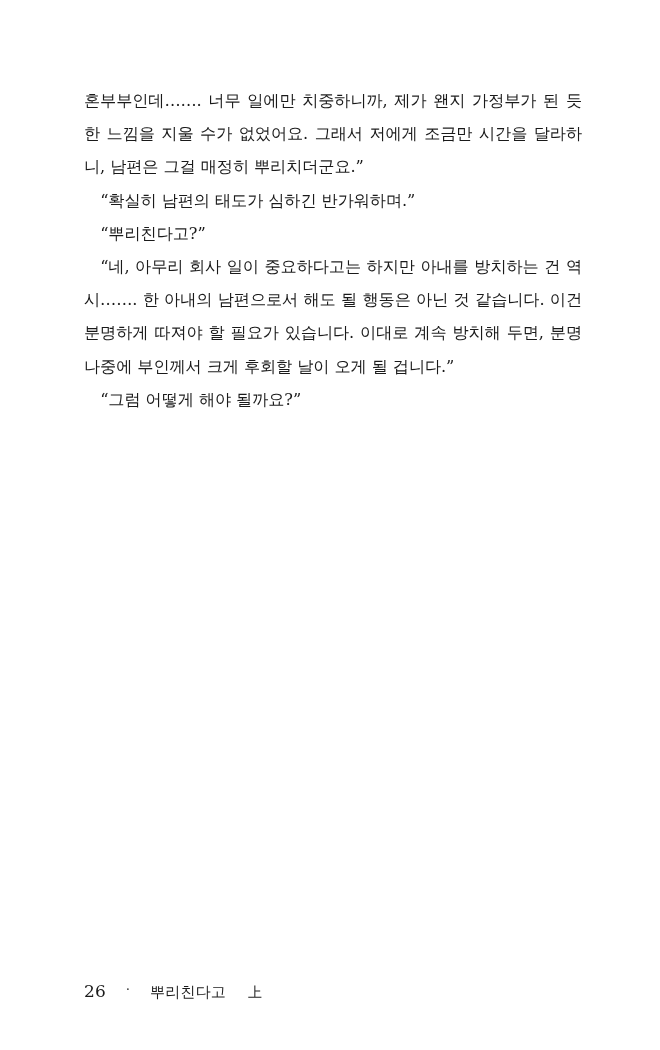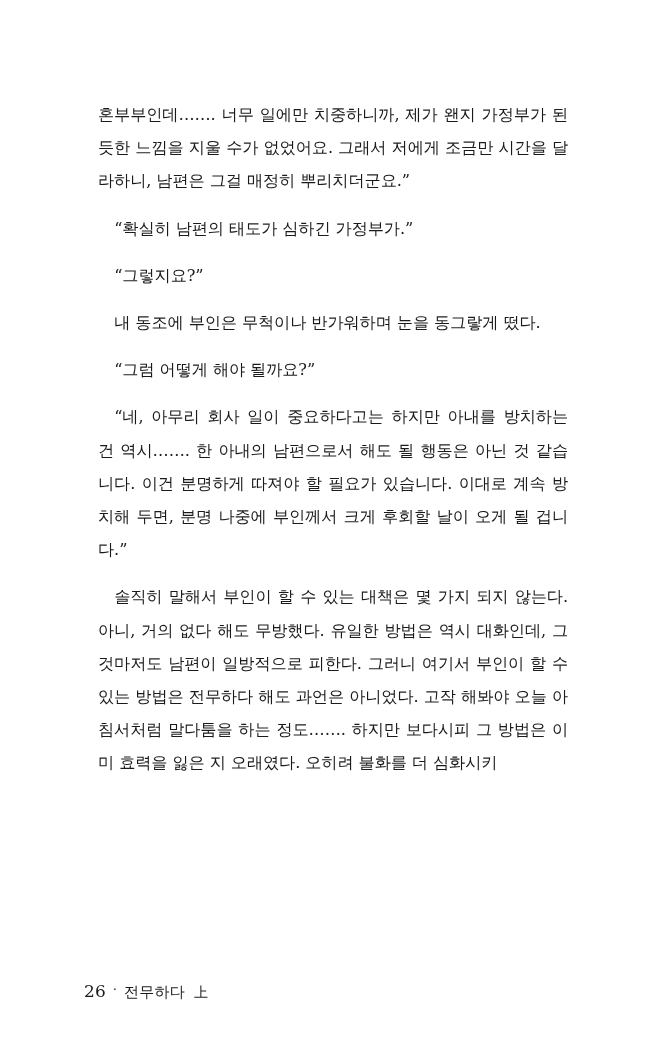--- a/index.html
+++ b/index.html
@@ -23,38 +23,38 @@
   }
   .body-text {
     font-size: 16.2px;
     line-height: 33.2px;
     text-align: justify;
     text-justify: inter-character;
     letter-spacing: -0.1px;
     word-break: break-all;
   }
   .para {
-    margin: 14px;
+    margin: 0;
     text-indent: 1em;
     text-align: justify;
     text-justify: inter-character;
   }
   .para.no-indent {
     text-indent: 0;
   }
   .footer {
     position: absolute;
     left: 84px;
     bottom: 48px;
     font-size: 15px;
     letter-spacing: 0.2px;
     color: #1a1a1a;
     display: flex;
     align-items: baseline;
-    gap: 7px;
+    gap: 20px;
   }
   .folio-num {
     font-size: 17px;
   }
   .folio-sep {
     font-size: 12px;
     position: relative;
     top: -3px;
   }
   .folio-title {
@@ -65,28 +65,26 @@
     margin-left: 2px;
   }
 </style>
 </head>
 <body>
 
 <div class="page">
 
   <div class="body-text">
     <p class="para no-indent">혼부부인데……. 너무 일에만 치중하니까, 제가 왠지 가정부가 된 듯한 느낌을 지울 수가 없었어요. 그래서 저에게 조금만 시간을 달라하니, 남편은 그걸 매정히 뿌리치더군요.”</p>
-    <p class="para">“확실히 남편의 태도가 심하긴 가정부가.”</p>
-    <p class="para">“그렇지요?”</p>
-    <p class="para">내 동조에 부인은 무척이나 반가워하며 눈을 동그랗게 떴다.</p>
+    <p class="para">“확실히 남편의 태도가 심하긴 반가워하며.”</p>
+    <p class="para">“뿌리친다고?”</p>
+    <p class="para">“네, 아무리 회사 일이 중요하다고는 하지만 아내를 방치하는 건 역시……. 한 아내의 남편으로서 해도 될 행동은 아닌 것 같습니다. 이건 분명하게 따져야 할 필요가 있습니다. 이대로 계속 방치해 두면, 분명 나중에 부인께서 크게 후회할 날이 오게 될 겁니다.”</p>
     <p class="para">“그럼 어떻게 해야 될까요?”</p>
-    <p class="para">“네, 아무리 회사 일이 중요하다고는 하지만 아내를 방치하는 건 역시……. 한 아내의 남편으로서 해도 될 행동은 아닌 것 같습니다. 이건 분명하게 따져야 할 필요가 있습니다. 이대로 계속 방치해 두면, 분명 나중에 부인께서 크게 후회할 날이 오게 될 겁니다.”</p>
-    <p class="para">솔직히 말해서 부인이 할 수 있는 대책은 몇 가지 되지 않는다. 아니, 거의 없다 해도 무방했다. 유일한 방법은 역시 대화인데, 그것마저도 남편이 일방적으로 피한다. 그러니 여기서 부인이 할 수 있는 방법은 전무하다 해도 과언은 아니었다. 고작 해봐야 오늘 아침서처럼 말다툼을 하는 정도……. 하지만 보다시피 그 방법은 이미 효력을 잃은 지 오래였다. 오히려 불화를 더 심화시키</p>
   </div>
 
   <div class="footer">
     <span class="folio-num">26</span>
     <span class="folio-sep">·</span>
-    <span class="folio-title">전무하다</span>
+    <span class="folio-title">뿌리친다고</span>
     <span class="folio-vol">上</span>
   </div>
 
 </div>
 
 </body></html>

